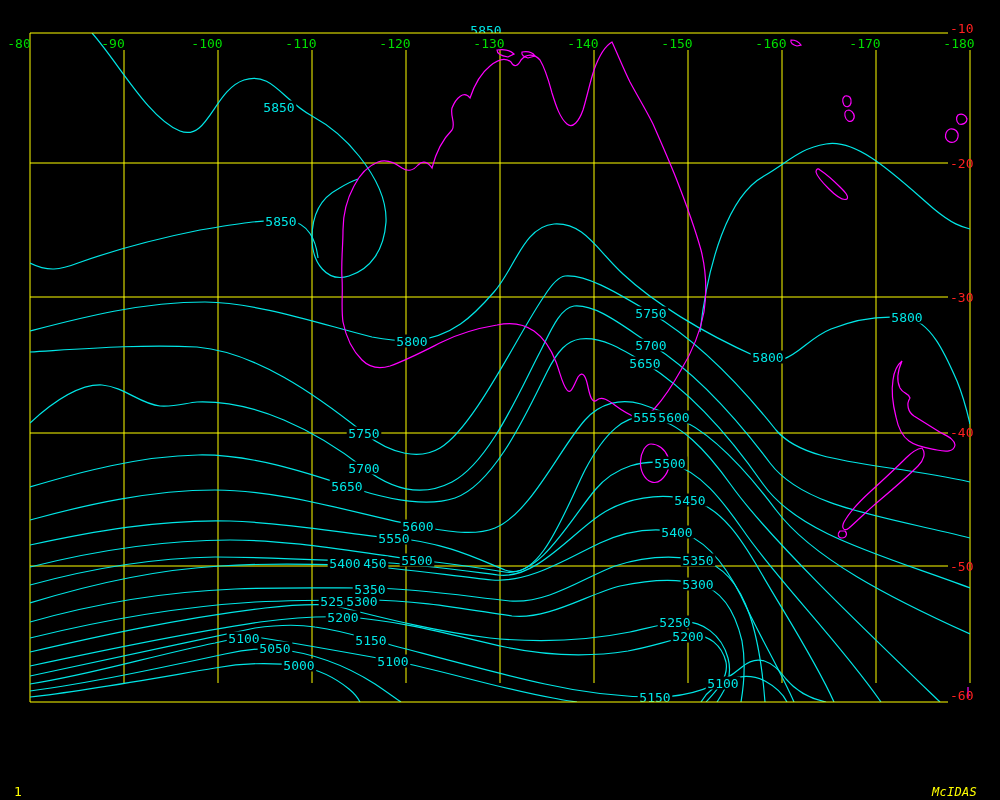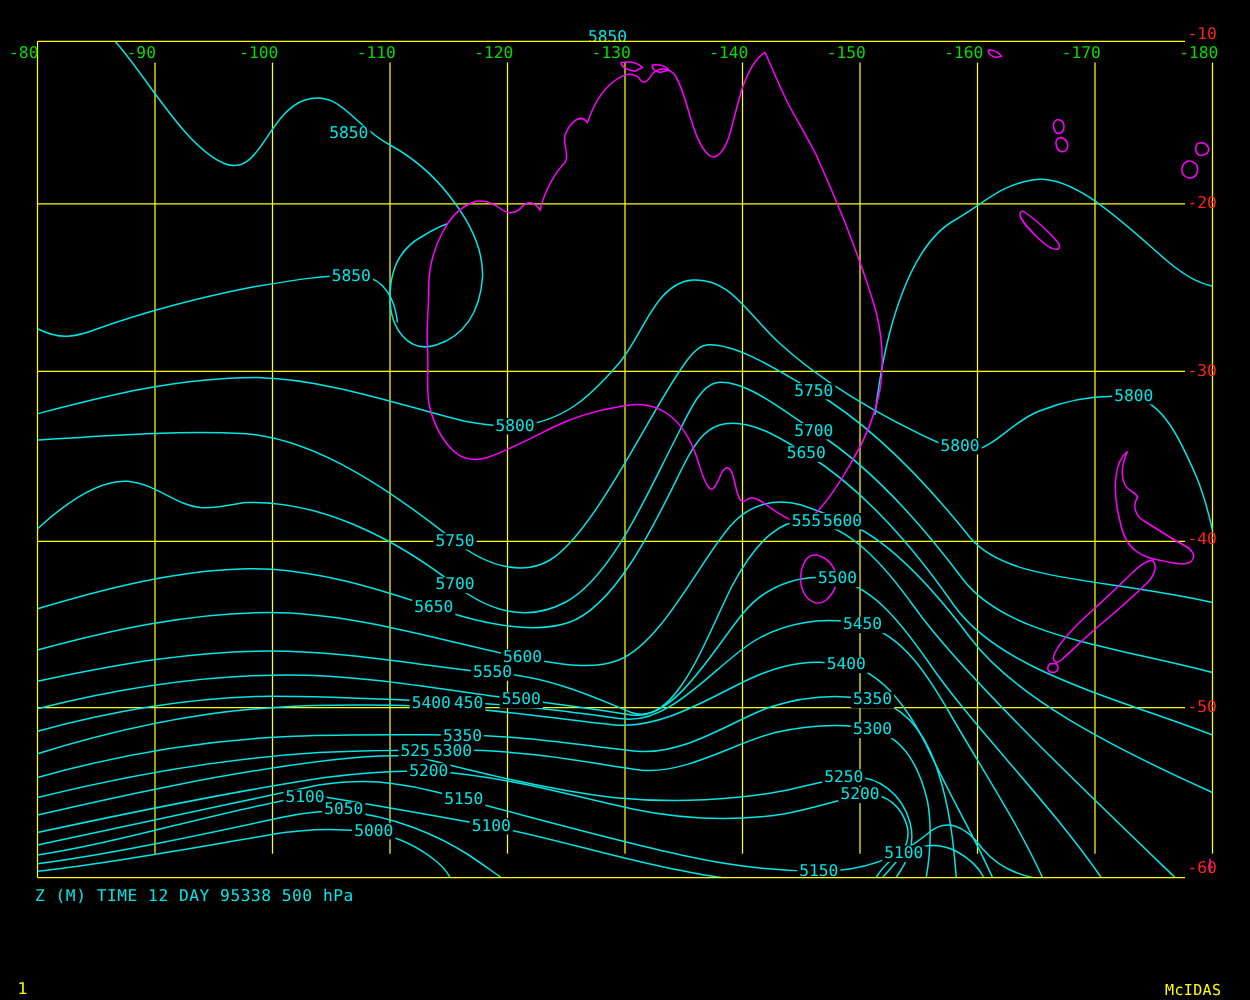--- a/index.html
+++ b/index.html
@@ -248,16 +248,15 @@
         <text x="950" y="297" text-anchor="start" dominant-baseline="central" font-size="13" fill="#ff2020">-30</text>
         <text x="950" y="432" text-anchor="start" dominant-baseline="central" font-size="13" fill="#ff2020">-40</text>
         <text x="950" y="566" text-anchor="start" dominant-baseline="central" font-size="13" fill="#ff2020">-50</text>
         <text x="950" y="695" text-anchor="start" dominant-baseline="central" font-size="13" fill="#ff2020">-60</text>
       </g>
       <g stroke="#ffff00" stroke-width="1">
         <line x1="30" y1="33" x2="948" y2="33"></line>
         <line x1="30" y1="702" x2="948" y2="702"></line>
       </g>
     </svg>
-  <div class="status-text" style="color: rgb(0, 230, 230);">Z (M) TIME 12 DAY 95338 500 hPa</div>
   <div class="frame-number" style="color: rgb(255, 255, 0);">1</div>
-  <div class="brand-label" style="color: rgb(255, 255, 0);">McIDAS</div>
+  <div class="brand-label" style="color: rgb(255, 255, 0); font-style: italic;">McIDAS</div>
 </div>
 
 </body></html>

